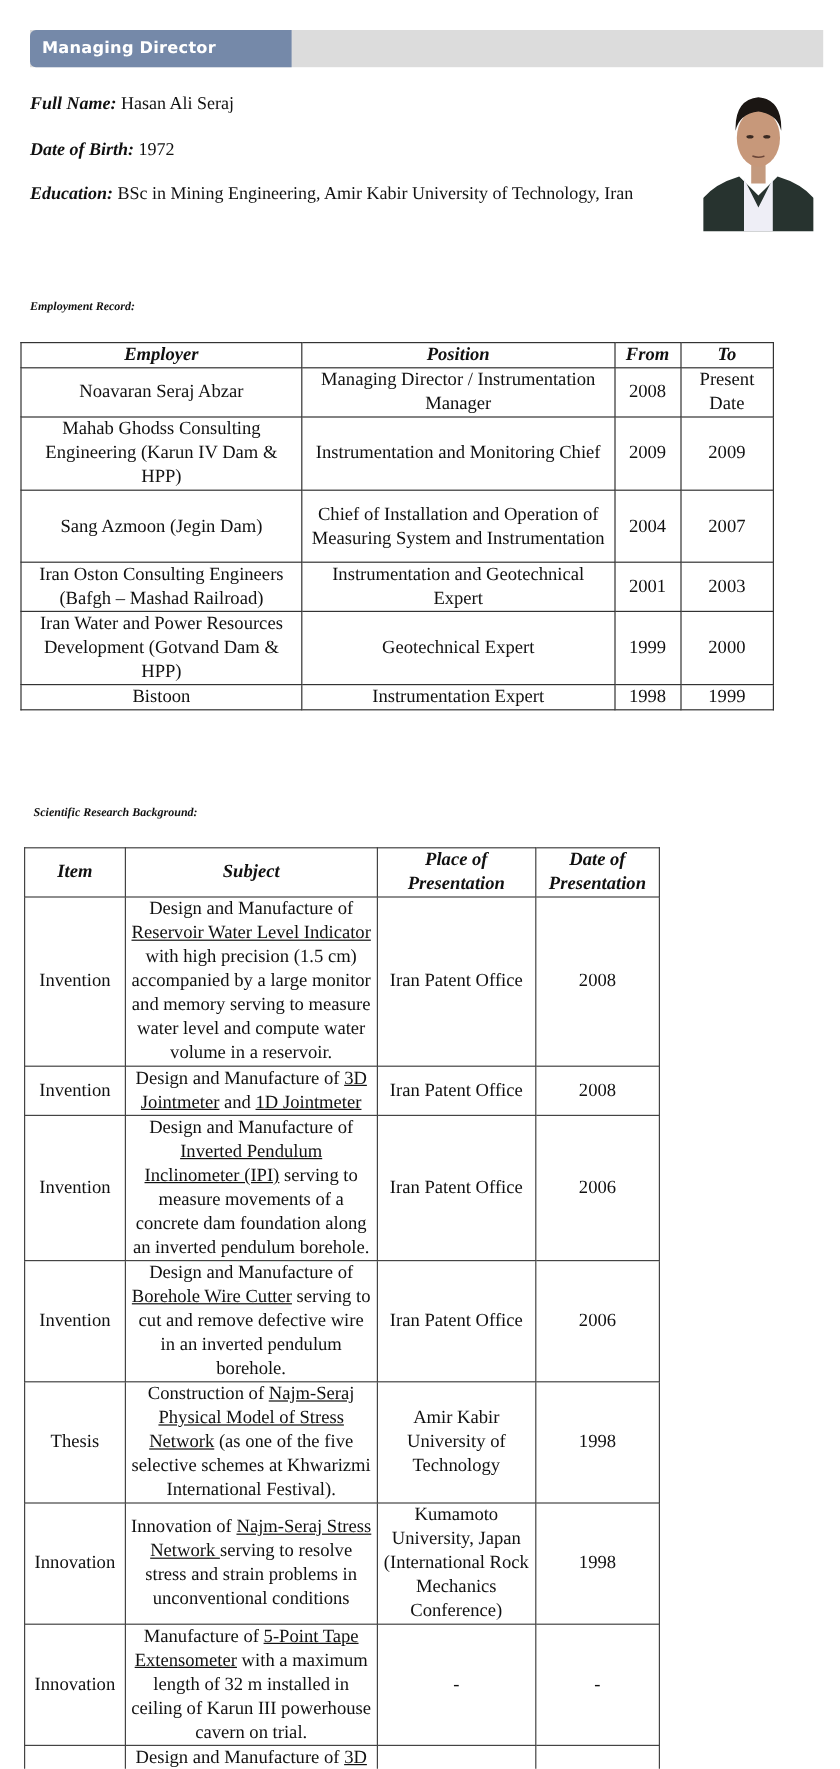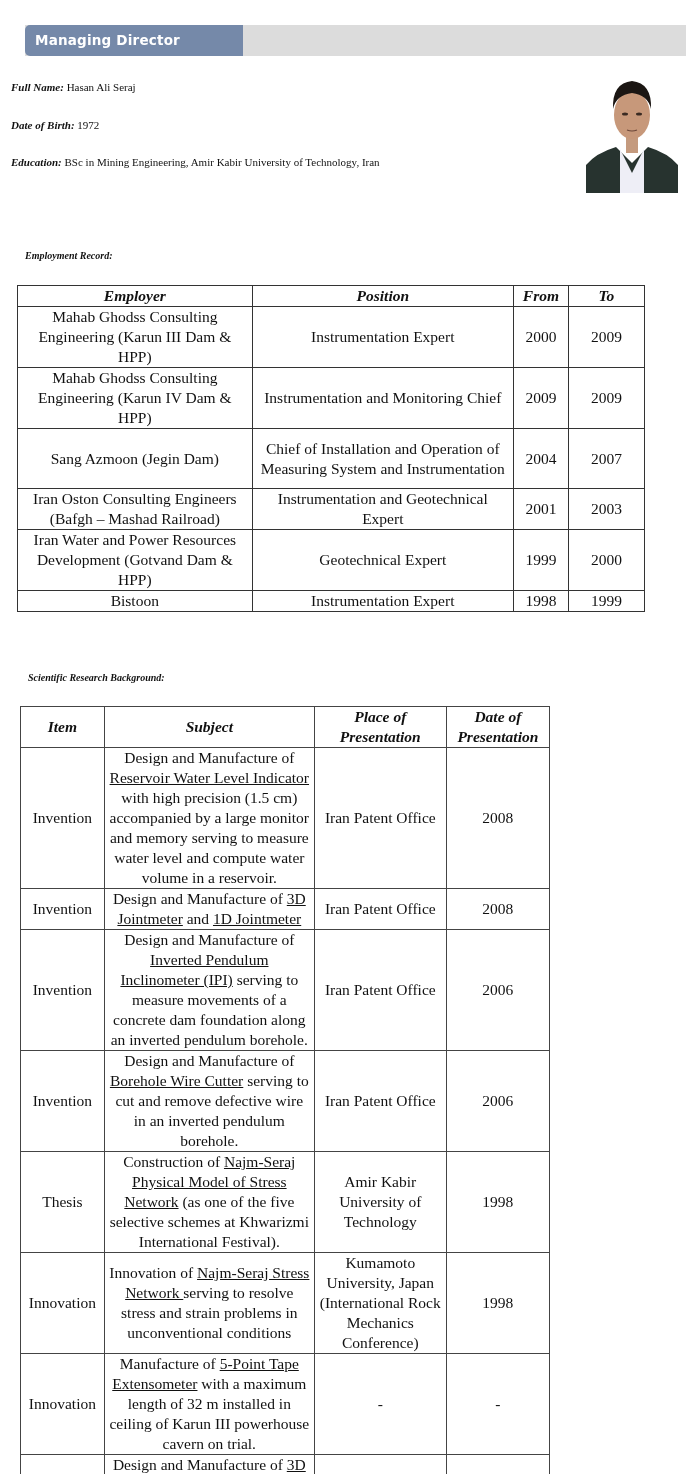--- a/index.html
+++ b/index.html
@@ -2,21 +2,21 @@
 <html><head>
 <meta charset="utf-8">
 <style>
   html, body { margin:0; padding:0; background:#ffffff; }
   body { width:700px; height:1474px; position:relative; overflow:hidden;
          font-family:"Liberation Serif", serif; color:#111; }
   .hdr-bar { position:absolute; left:25px; top:25px; width:661px; height:31px; background:#dcdcdc; }
   .hdr-tab { position:absolute; left:25px; top:25px; width:218px; height:31px; background:#7589a9;
              border-radius:5px 0 0 5px; color:#fff; font-family:"DejaVu Sans", sans-serif;
              font-weight:bold; font-size:13.5px; line-height:31px; padding-left:10px; box-sizing:border-box; letter-spacing:0.2px; }
-  .info { position:absolute; left:11px; width:550px; font-size:11px; line-height:22px; }
+  .info { position:absolute; left:25px; width:550px; font-size:15px; line-height:22px; }
   .info b { font-style:italic; }
   .just { text-align:justify; text-align-last:left; }
   .photo { position:absolute; left:586px; top:73px; width:92px; height:120px; }
   .section-title { position:absolute; font-size:10px; font-weight:bold; font-style:italic; }
   table { position:absolute; border-collapse:collapse; font-size:15.5px; }
   td, th { border:1px solid #333; text-align:center; vertical-align:middle; padding:0 4px; line-height:20px; }
   th { font-style:italic; font-weight:bold; }
   u { text-decoration:underline; }
   #emp { left:17px; top:285px; width:628px;border-radius:28px; }
   #res { left:20px; top:706px; width:530px; border:1.5px solid #444; }
@@ -64,25 +64,25 @@
     </colgroup>
   <thead>
     <tr style="height:20px">
       <th>Employer</th>
       <th>Position</th>
       <th>From</th>
       <th>To</th>
     </tr>
   </thead>
   <tbody>
-    <tr style="height:60px">
-      <td>Mahab Ghodss Consulting Engineering (Karun III Dam &amp; HPP)</td>
-      <td>Instrumentation Expert</td>
-      <td>2000</td>
-      <td>2009</td>
+    <tr style="height:40px">
+      <td>Noavaran Seraj Abzar</td>
+      <td>Managing Director / Instrumentation Manager</td>
+      <td>2008</td>
+      <td>Present Date</td>
     </tr>
     <tr style="height:60px">
       <td>Mahab Ghodss Consulting Engineering (Karun IV Dam &amp; HPP)</td>
       <td>Instrumentation and Monitoring Chief</td>
       <td>2009</td>
       <td>2009</td>
     </tr>
     <tr style="height:60px">
       <td>Sang Azmoon (Jegin Dam)</td>
       <td>Chief of Installation and Operation of Measuring System and Instrumentation</td>

